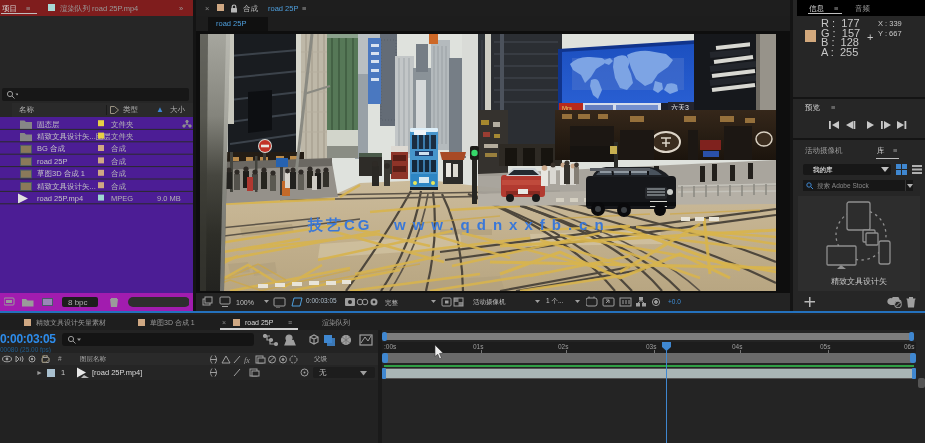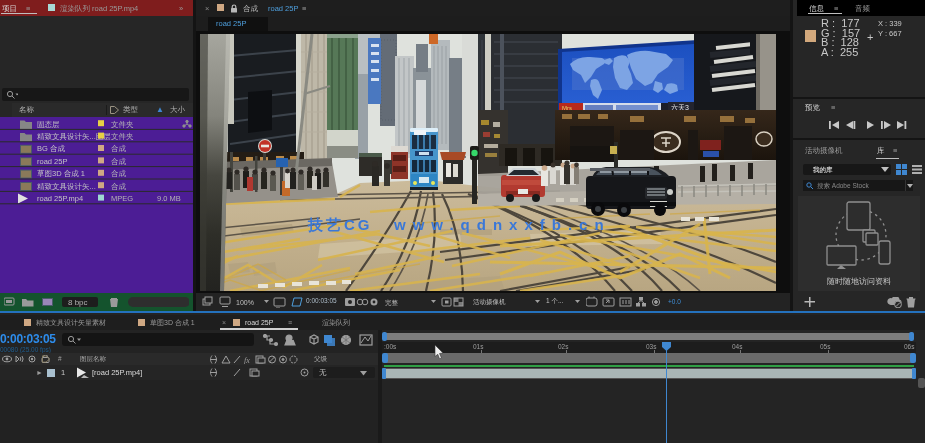--- a/index.html
+++ b/index.html
@@ -93,21 +93,21 @@
           </g>
       <rect x="98" y="77.6" width="6" height="6" fill="#9ed8d2"></rect>
       <g stroke="#8f8f8f" fill="none">
             <circle cx="187" cy="4.5" r="1.2" fill="#8f8f8f"></circle>
             <circle cx="184" cy="9" r="1.2" fill="#8f8f8f"></circle>
             <circle cx="190" cy="9" r="1.2" fill="#8f8f8f"></circle>
             <path d="M187 5 v2 m-3 2 l3-2 l3 2"></path>
           </g>
     </svg>
   </div>
-  <div class="abs" style="left:0;top:293px;width:193px;height:18px;background:#14532d">
+  <div class="abs" style="left:0;top:293px;width:193px;height:18px;background:#a21caf">
     <svg class="abs" style="left:4px;top:3px" width="185" height="12" viewBox="0 0 185 12" fill="#9a9a9a">
       <rect x="0" y="2" width="10" height="7" rx="1" fill="none" stroke="#9a9a9a"></rect>
           <rect x="2" y="4" width="6" height="3" fill="#9a9a9a"></rect>
       <path d="M18 3 h4 l1.5 1.5 h6 v6 h-11.5 z"></path>
       <rect x="38" y="2" width="11" height="8" fill="#4a5a6a"></rect>
           <rect x="39" y="3" width="9" height="6" fill="#9a86b8"></rect>
       <rect x="58" y="1" width="36" height="10" rx="2" fill="#1d1d1d"></rect>
           <text x="64" y="9" font-size="8" fill="#b0b0b0" font-family="Liberation Sans">8 bpc</text>
       <path d="M106 3 h8 l-1 8 h-6 z M107 2 h6 v1 h-6 z" fill="#9a9a9a"></path>
       <rect x="124" y="1" width="62" height="10" rx="5" fill="#2e2e2e"></rect>
@@ -716,21 +716,21 @@
   <div class="abs" style="left:5px;top:196px;width:122px;height:95px;background:#2d2d2d">
     <svg class="abs" style="left:26px;top:4px" width="72" height="70" viewBox="0 0 72 70" fill="none" stroke="#8f8f8f" stroke-width="1.3">
       <circle cx="37" cy="35" r="25" stroke-dasharray="2.5 3.5"></circle>
       <rect x="23" y="2" width="23" height="28" rx="2" fill="#2d2d2d"></rect>
       <rect x="39" y="30" width="12" height="12" rx="1" fill="#2d2d2d"></rect>
       <rect x="42" y="33" width="12" height="12" rx="1" fill="#2d2d2d"></rect>
       <rect x="55" y="41" width="11" height="23" rx="2" fill="#2d2d2d"></rect>
       <rect x="3" y="46" width="29" height="19" rx="1" fill="#2d2d2d"></rect>
       <path d="M17 65 l-4 4 h9 z" fill="#8f8f8f" stroke="none"></path>
     </svg>
-    <div class="abs" style="left:0;top:80px;width:122px;text-align:center;color:#c8c8c8;font-size:8px">随时随地访问资料</div>
+    <div class="abs" style="left:0;top:80px;width:122px;text-align:center;color:#c8c8c8;font-size:8px">精致文具设计矢</div>
   </div>
   <div class="abs" style="left:0;top:293px;width:132px;height:18px;background:#262626">
     <svg class="abs" style="left:11px;top:4px" width="11" height="11" viewBox="0 0 11 11">
           <path d="M5 0 h1.5 v4 H11 v1.5 H6.5 V10 H5 V5.5 H0.5 V4 H5 z" fill="#b8b8b8"></path>
         </svg>
     <svg class="abs" style="left:94px;top:4px" width="16" height="11" viewBox="0 0 16 11" fill="#9f9f9f">
           <path d="M4 8 a3.5 3.5 0 1 1 1 -6.8 a4 4 0 0 1 7.5 1.3 a2.8 2.8 0 0 1 -0.5 5.5 z"></path>
           <circle cx="11" cy="7.5" r="3.4" fill="#262626" stroke="#9f9f9f"></circle>
           <line x1="9" y1="9.5" x2="13" y2="5.5" stroke="#9f9f9f"></line>
         </svg>

